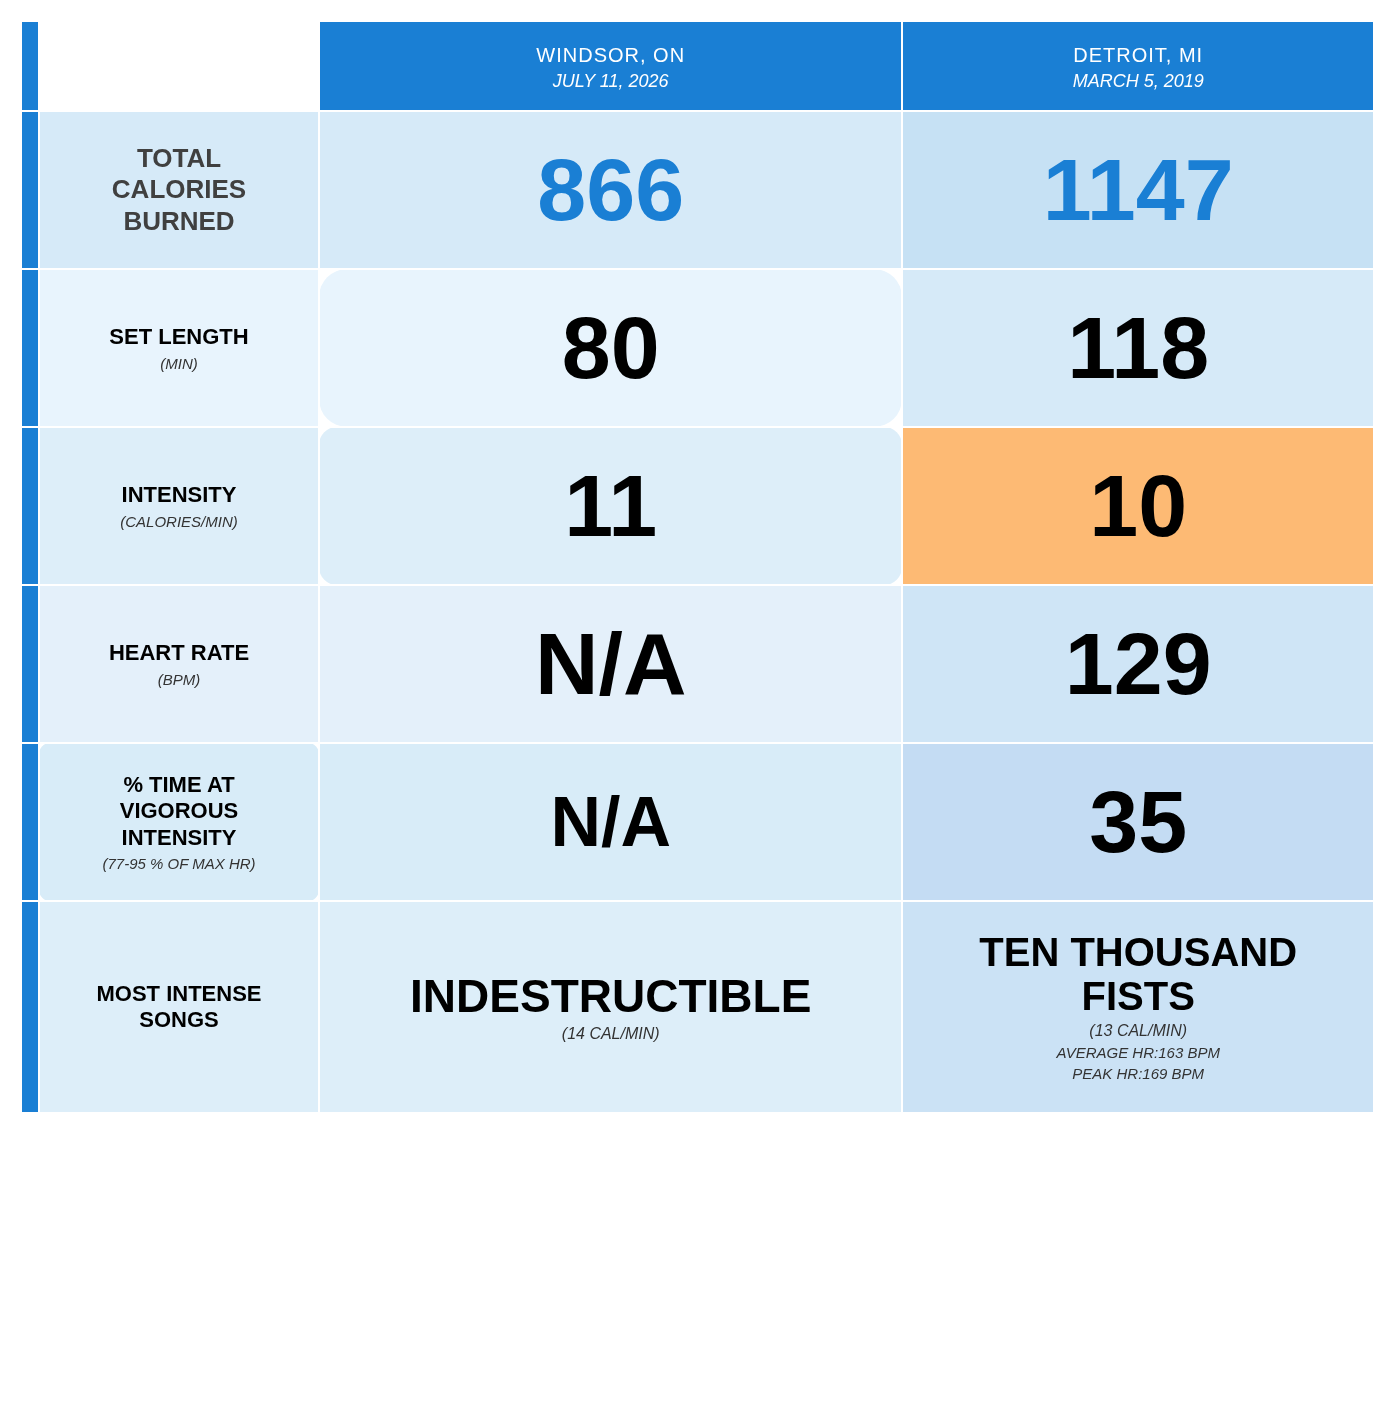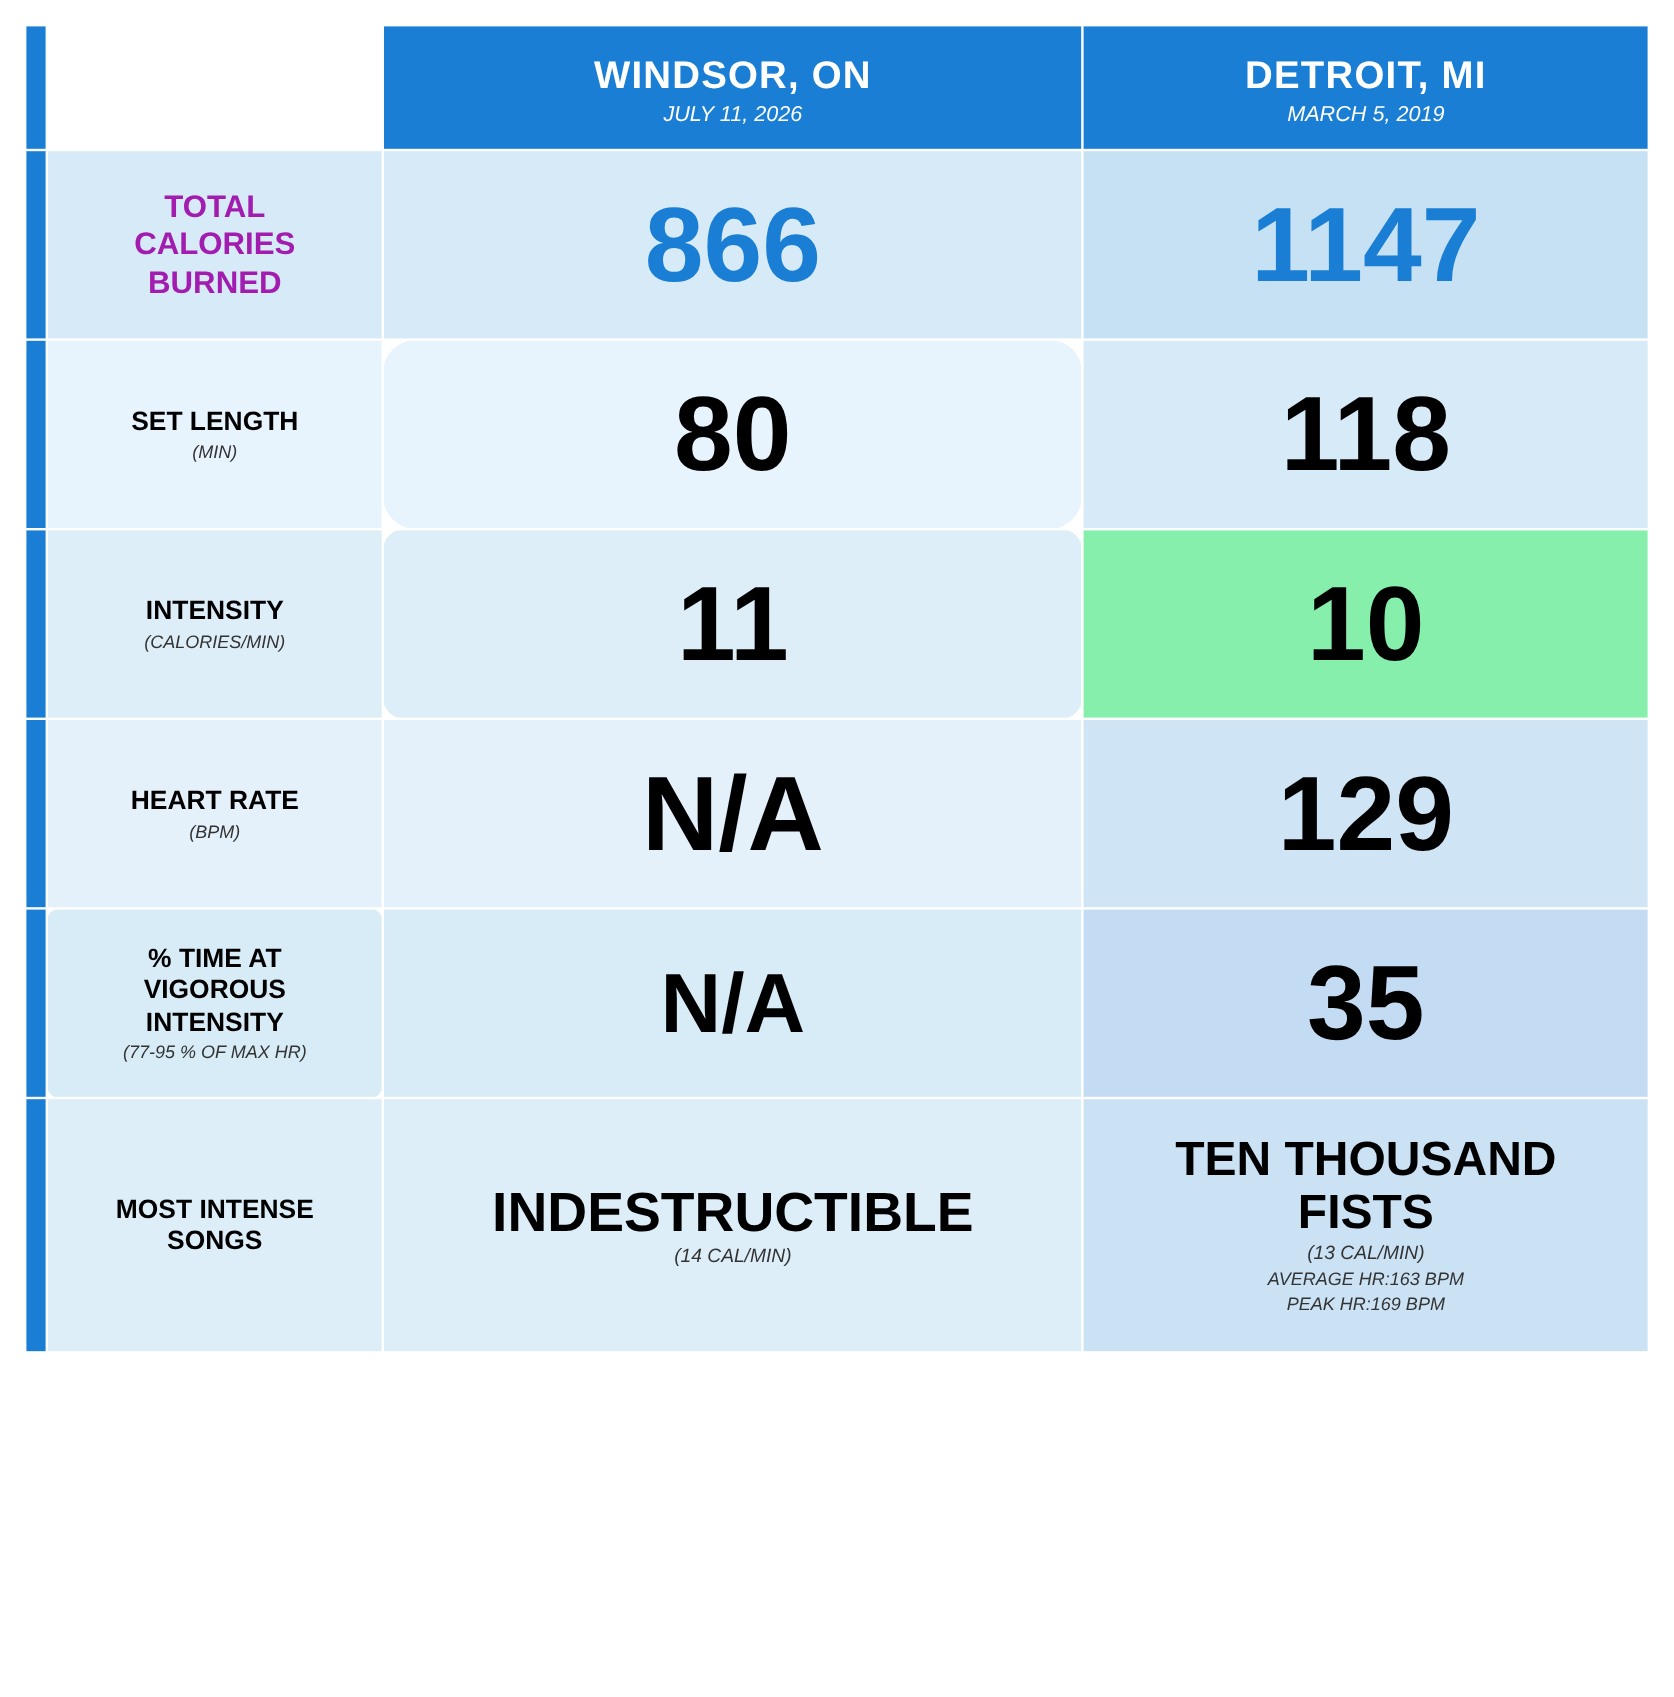--- a/index.html
+++ b/index.html
@@ -34,22 +34,22 @@
       vertical-align: middle;
       border: 2px solid #fff;
     }
 
     .header-row td:first-child {
       background: #fff;
       border: none;
     }
 
     .header-city {
-      font-size: 32px;
-      font-weight: 700;
+      font-size: 20px;
+      font-weight: 400;
       letter-spacing: 1px;
       text-transform: uppercase;
       display: block;
     }
 
     .header-date {
       font-size: 18px;
       font-style: italic;
       font-weight: 400;
       display: block;
@@ -132,21 +132,21 @@
     }
 
     .calories-row .label-cell {
       background: #d6eaf8;
     }
 
     .calories-label-main {
       font-size: 26px;
       font-weight: 700;
       text-transform: uppercase;
-      color: #a21caf;
+      color: #404040;
       display: block;
       line-height: 1.2;
     }
 
     
     .songs-value {
       font-size: 46px;
       font-weight: 900;
       color: #000;
       text-transform: uppercase;
@@ -245,21 +245,21 @@
 
     <tr class="data-row row-light-2">
       <td class="accent-bar"></td>
       <td class="label-cell" style="background:#ddeef9;">
         <span class="label-main">INTENSITY</span>
         <span class="label-sub">(CALORIES/MIN)</span>
       </td>
       <td class="value-cell-1" style="background:#ddeef9;border-radius:18px;">
         <span class="value-large">11</span>
       </td>
-      <td class="value-cell-2" style="background:#86efac;">
+      <td class="value-cell-2" style="background:#fdba74;">
         <span class="value-large">10</span>
       </td>
     </tr>
 
     <tr class="data-row row-light-3">
       <td class="accent-bar"></td>
       <td class="label-cell" style="background:#e4f0fa;">
         <span class="label-main">HEART RATE</span>
         <span class="label-sub">(BPM)</span>
       </td>

